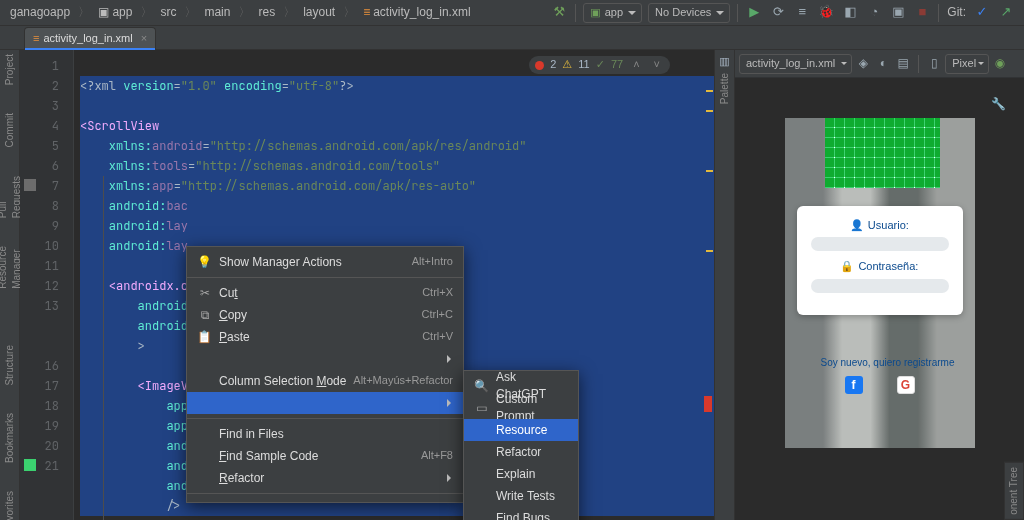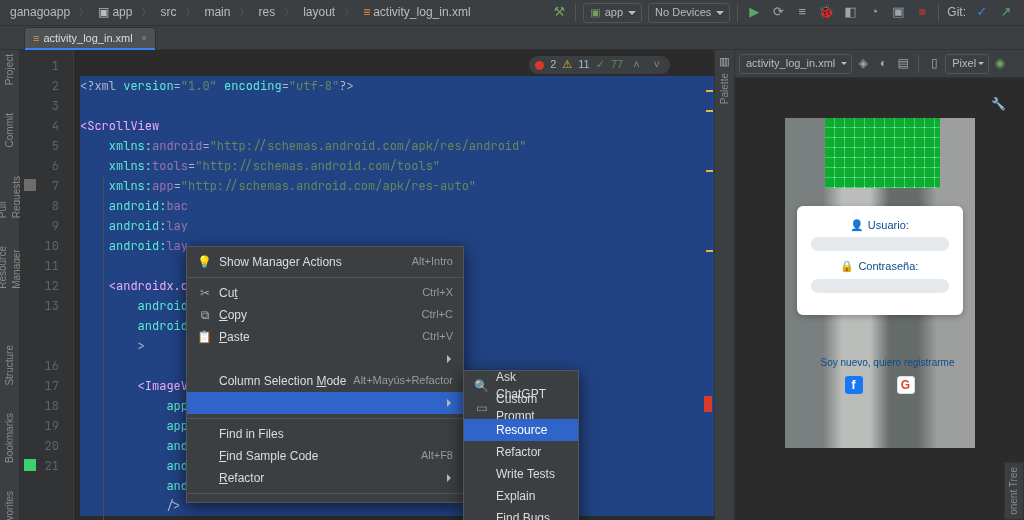--- a/index.html
+++ b/index.html
@@ -308,24 +308,24 @@
       <div class="mi hl">
         <span class="ico"></span>
         <span class="lbl">Resource</span>
       </div>
       <div class="mi">
         <span class="ico"></span>
         <span class="lbl">Refactor</span>
       </div>
       <div class="mi">
         <span class="ico"></span>
+        <span class="lbl">Explain</span>
+      </div>
+      <div class="mi">
+        <span class="ico"></span>
         <span class="lbl">Write Tests</span>
       </div>
       <div class="mi">
         <span class="ico"></span>
-        <span class="lbl">Explain</span>
-      </div>
-      <div class="mi">
-        <span class="ico"></span>
         <span class="lbl">Find Bugs</span>
       </div>
     </div>
 </div>
 
 </body></html>

